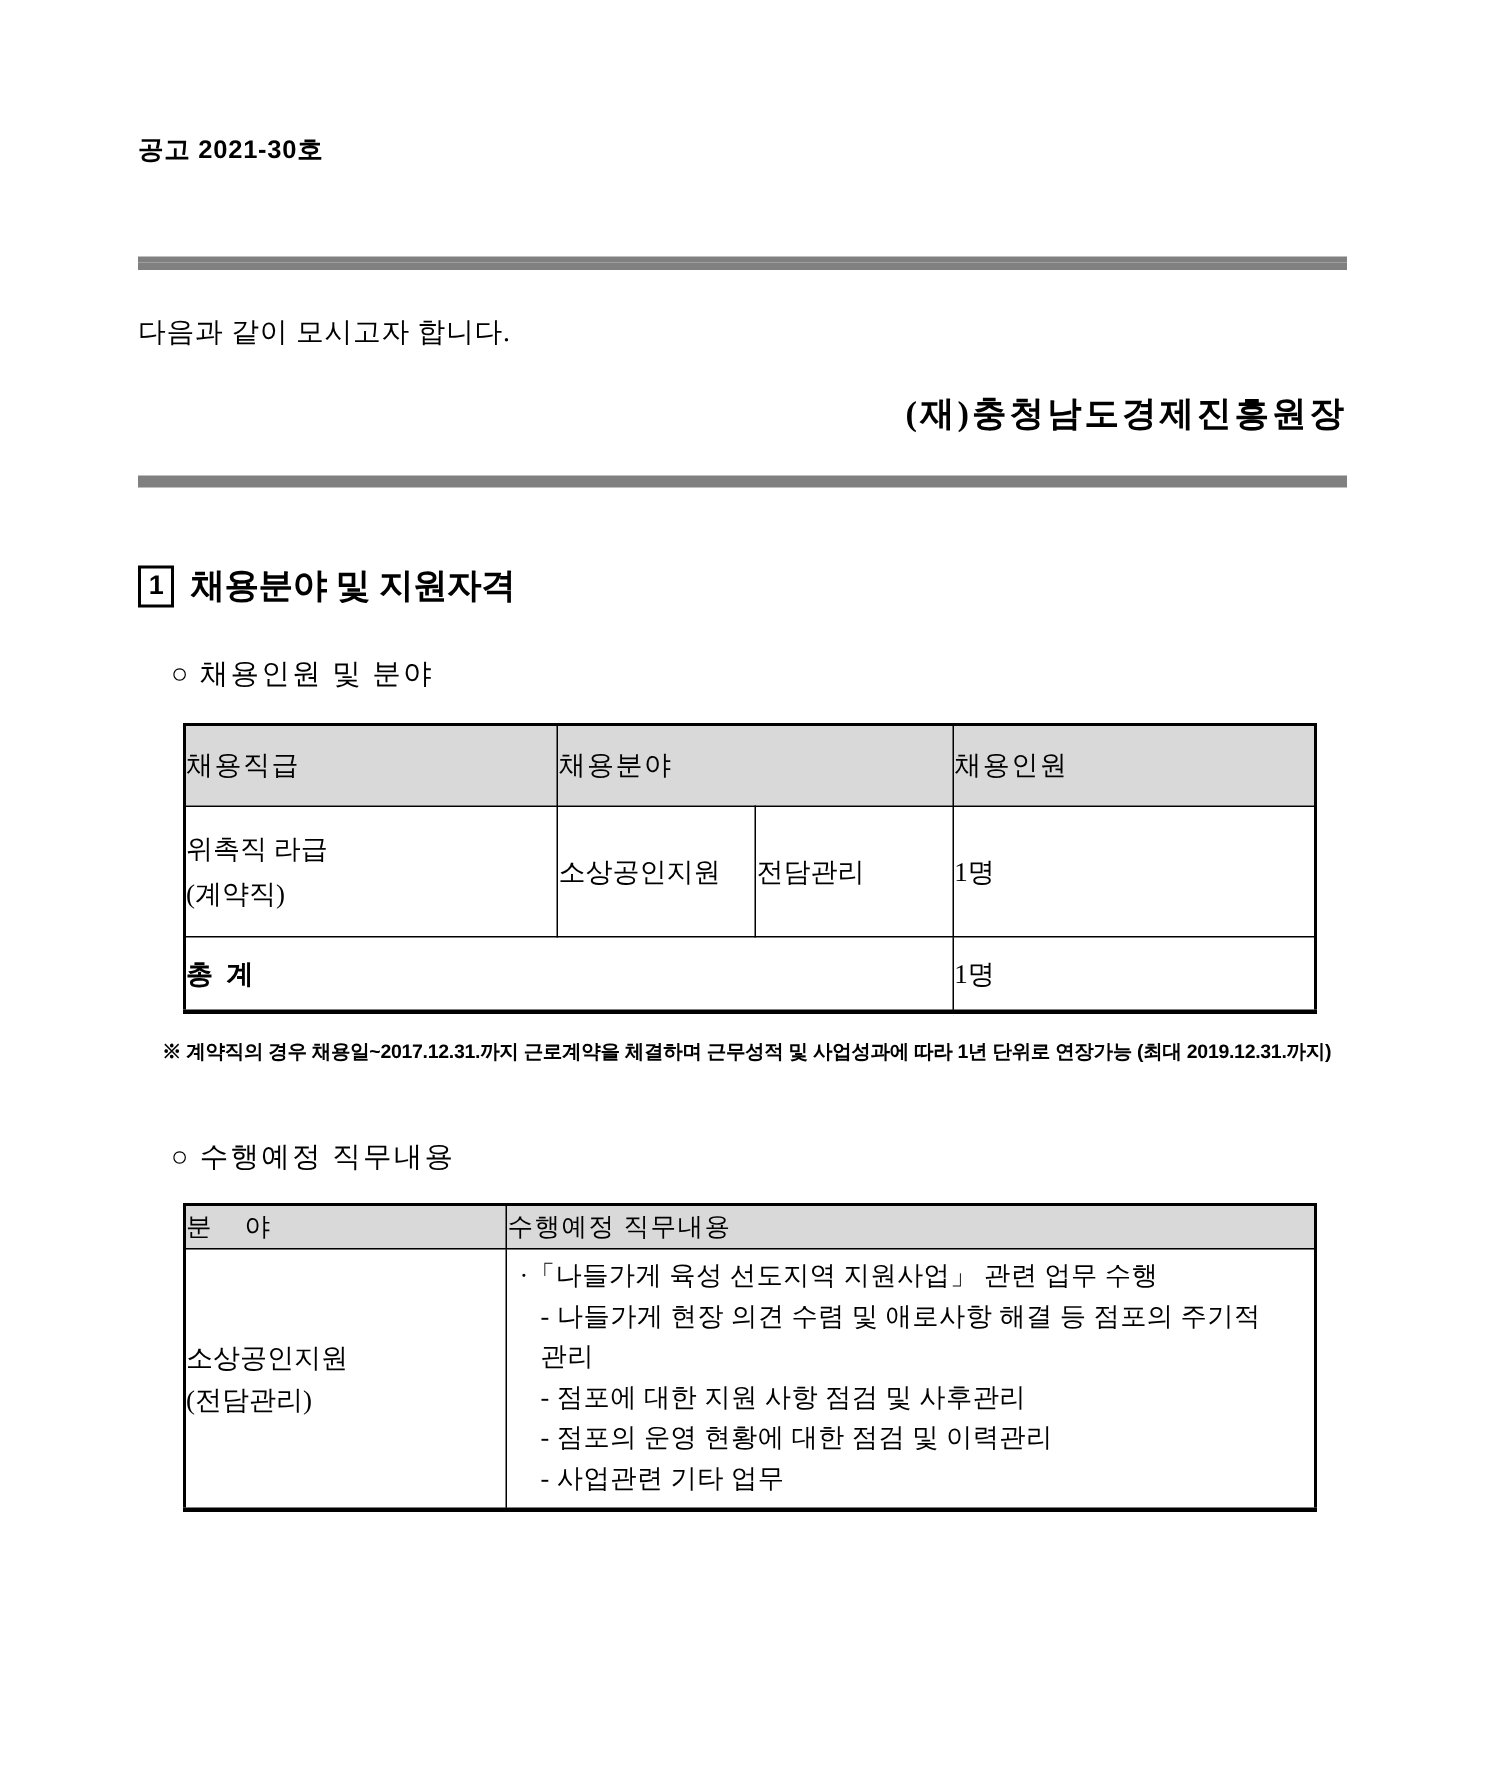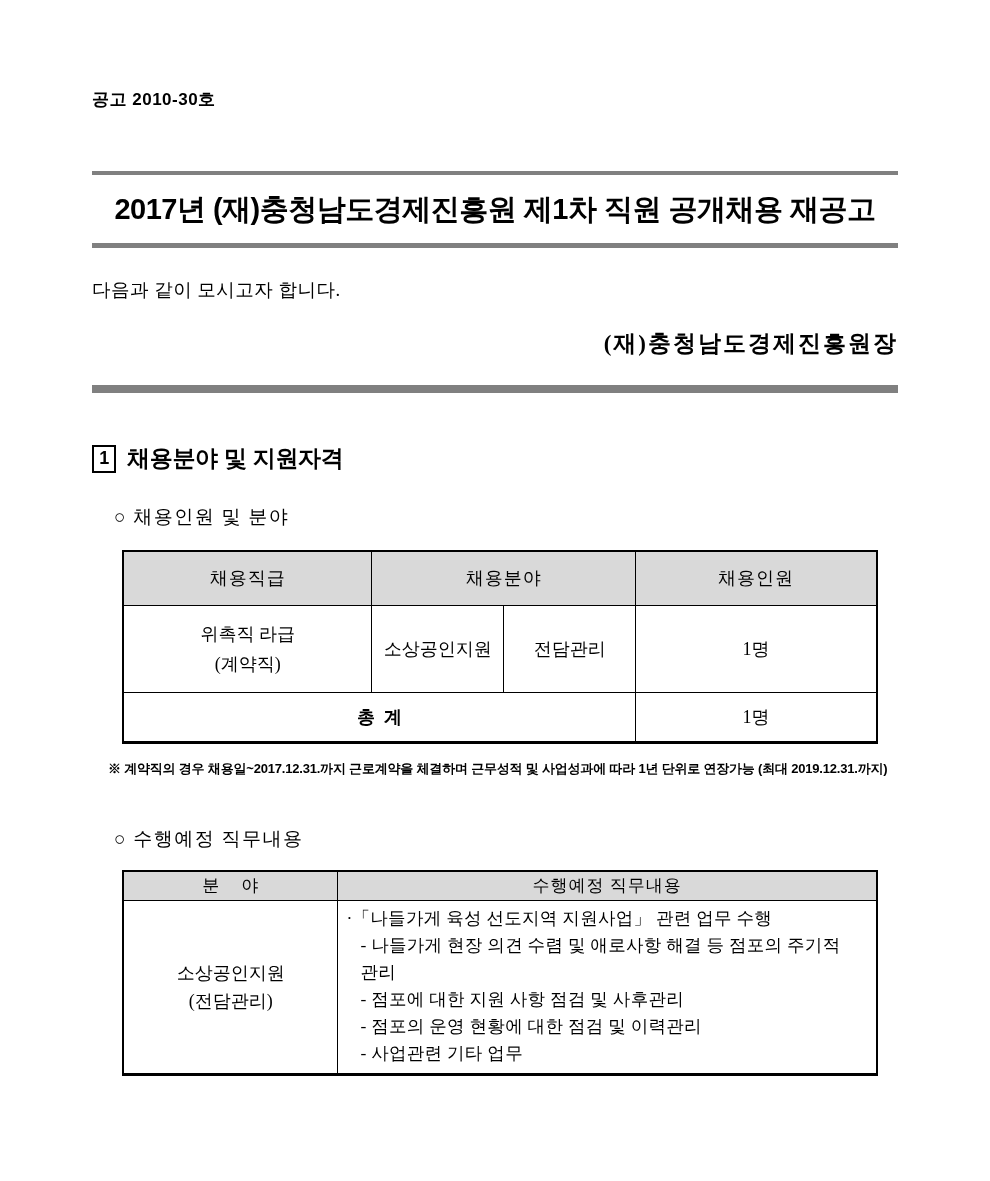--- a/index.html
+++ b/index.html
@@ -39,21 +39,21 @@
   }
   .sec-num {
     display:inline-flex; align-items:center; justify-content:center;
     width:24px; height:28px; border:2px solid #000;
     font-size:18px; font-weight:bold; flex:0 0 auto;
   }
 
   .sub-label { margin-top:30px; margin-left:22px; font-size:19px; letter-spacing:1.5px; }
 
   table { border-collapse:collapse; width:756px; margin:20px 0 0 30px; table-layout:fixed; }
-  th, td { border:1px solid #000; text-align:center; vertical-align:middle; font-size:18px; }
+  th, td { border:1px solid #000; text-align:left; vertical-align:middle; font-size:18px; }
   .tbl { border:2px solid #000; border-bottom:3px solid #000; }
   .tbl th { background:#d9d9d9; font-weight:normal; letter-spacing:1px; }
 
   .t1 th { height:54px; }
   .t1 .body-row td { height:87px; line-height:30px; }
   .t1 .total-row td { height:50px; }
   .pre { white-space:pre; }
   .bold { font-weight:bold; }
 
   .footnote {
@@ -69,24 +69,23 @@
   .t2 .field-cell { line-height:28px; font-size:18px; }
   .t2 .duties-cell { text-align:left; padding:4px 26px 6px 8px; }
   .duty-line { font-size:17.5px; line-height:27px; letter-spacing:.3px; }
   .duty-sub { padding-left:14px; }
 </style>
 </head>
 <body>
 
 <div class="page">
 
-  <div class="notice-no">공고 2010-30호</div>
+  <div class="notice-no">공고 2021-30호</div>
 
   <div class="rule rule-top"></div>
-  <h1 class="title">2017년 (재)충청남도경제진흥원 제1차 직원 공개채용 재공고</h1>
   <div class="rule rule-mid"></div>
 
   <div class="intro">
     <div>다음과 같이 모시고자 합니다.</div>
   </div>
 
   <div class="signer-line">(재)충청남도경제진흥원장</div>
 
   <div class="rule rule-thick"></div>
 

